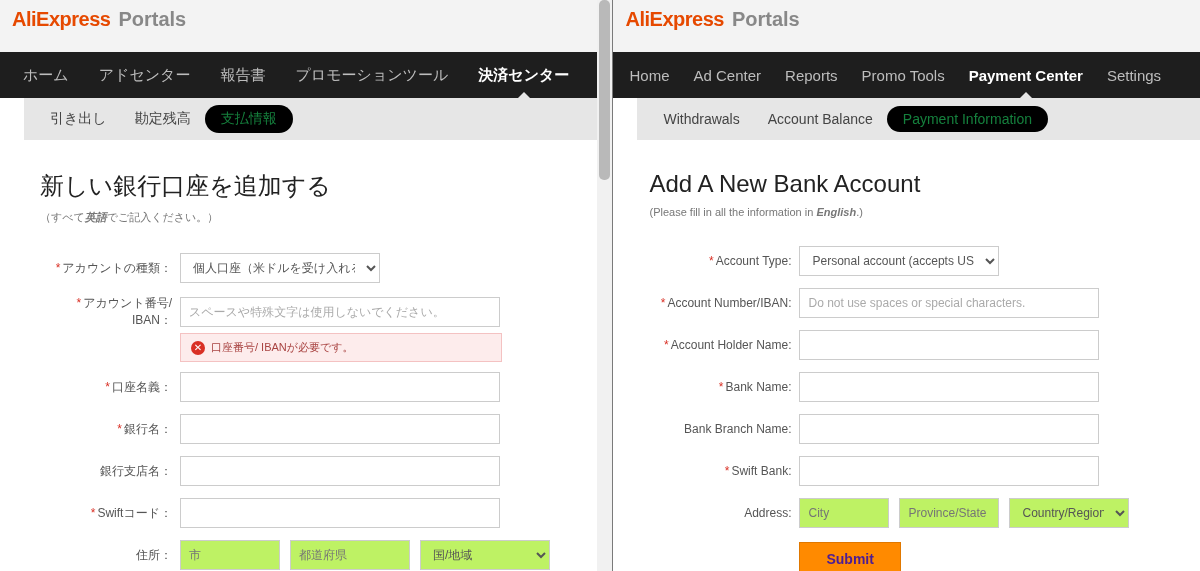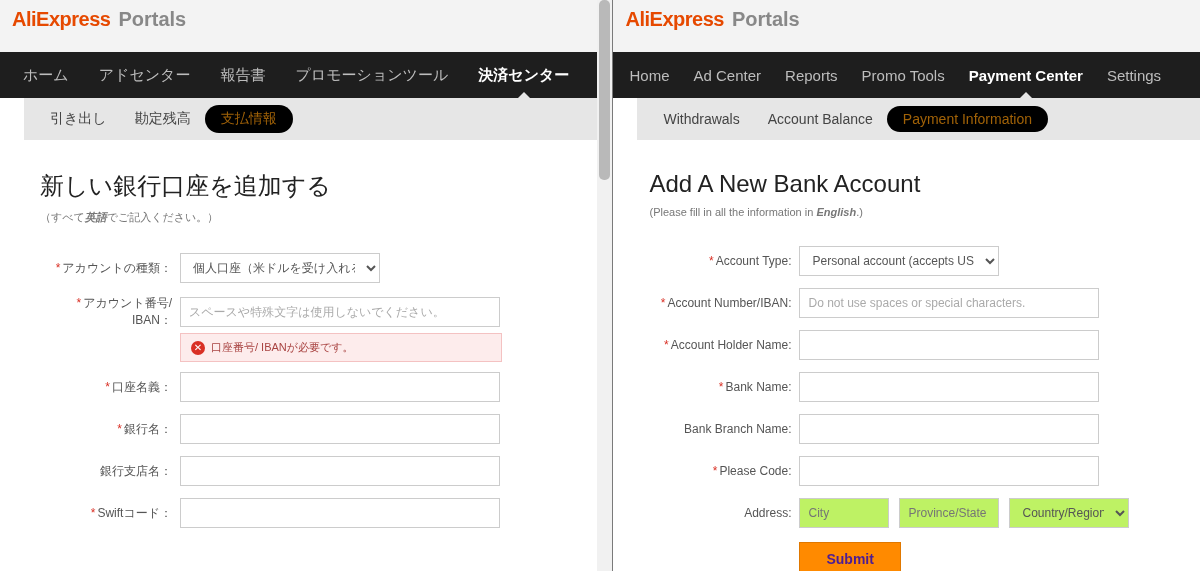--- a/index.html
+++ b/index.html
@@ -106,21 +106,21 @@
   }
   .nav-sub .sub-item {
     color: #444;
     font-size: 14px;
     padding: 5px 14px;
     cursor: pointer;
     white-space: nowrap;
   }
   .nav-sub .sub-item.pill {
     background: #000;
-    color: #a16207;
+    color: #15803d;
     border-radius: 14px;
     padding: 5px 16px;
   }
   
   .content {
     padding: 30px 40px 20px 40px;
     background: #fff;
   }
   .pane.right .content { padding-left: 36px; }
   .page-title {
@@ -275,20 +275,28 @@
     <div class="form-row">
       <div class="form-label"><span>銀行支店名：</span></div>
       <input class="form-input" style="">
     </div>
 
     <div class="form-row">
       <div class="form-label"><span class="req">*</span><span>Swiftコード：</span></div>
       <input class="form-input" style="">
     </div>
 
+    <div class="addr-row">
+      <div class="form-label"><span>住所：</span></div>
+      <input class="addr-input addr-city" placeholder="市" style="">
+      <input class="addr-input addr-province" placeholder="都道府県" style="">
+      <select class="addr-input addr-country">
+        <option>国/地域</option>
+      </select>
+    </div>
 
   </div>
 
   <div class="scrollbar">
     <div class="scrollbar-thumb"></div>
   </div>
 </div>
 
 <div class="divider"></div>
 
@@ -340,21 +348,21 @@
       <div class="form-label"><span class="req">*</span><span>Bank Name:</span></div>
       <input class="form-input" style="">
     </div>
 
     <div class="form-row">
       <div class="form-label"><span>Bank Branch Name:</span></div>
       <input class="form-input" style="">
     </div>
 
     <div class="form-row">
-      <div class="form-label"><span class="req">*</span><span>Please Code:</span></div>
+      <div class="form-label"><span class="req">*</span><span>Swift Bank:</span></div>
       <input class="form-input" style="">
     </div>
 
     <div class="addr-row">
       <div class="form-label"><span>Address:</span></div>
       <input class="addr-input addr-city" placeholder="City" style="">
       <input class="addr-input addr-province" placeholder="Province/State" style="">
       <select class="addr-input addr-country">
         <option>Country/Region</option>
       </select>

